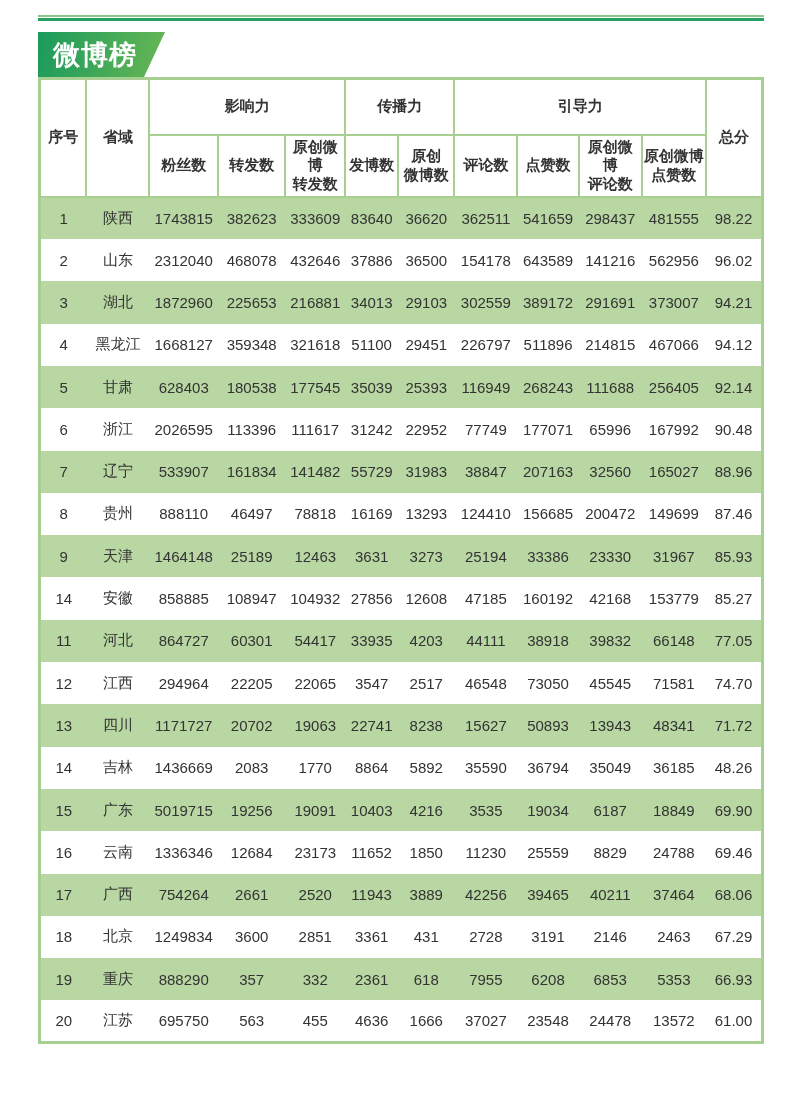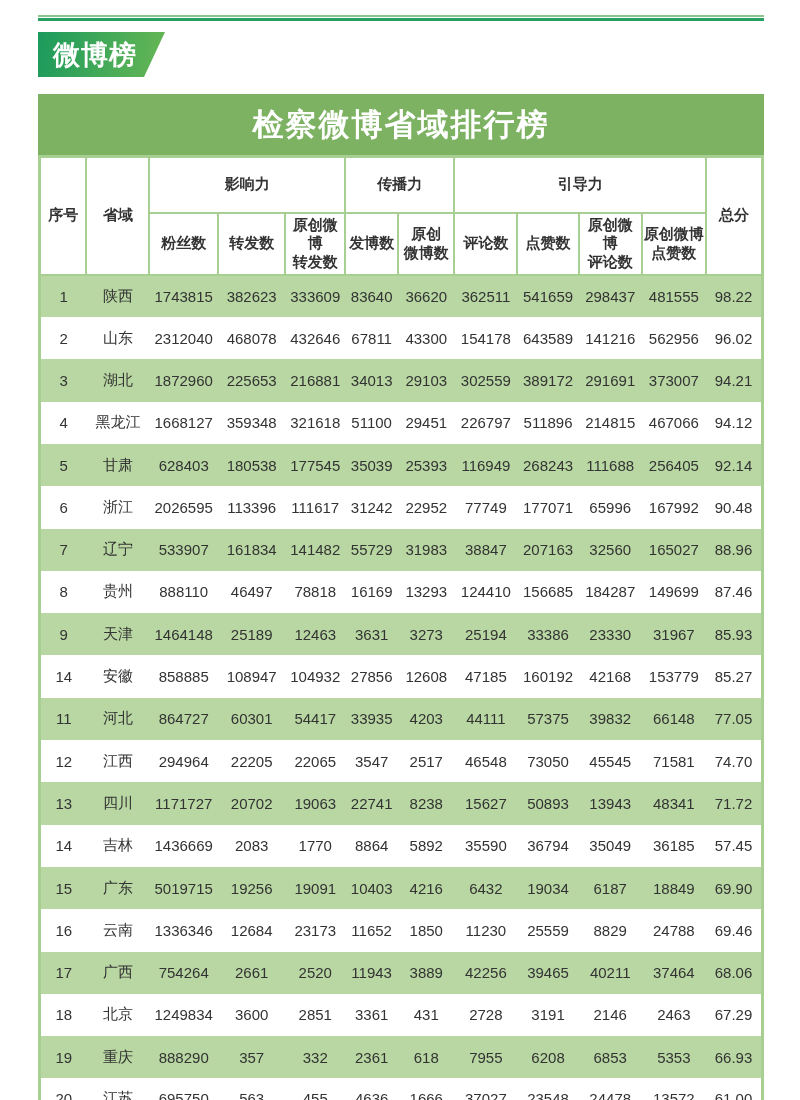--- a/index.html
+++ b/index.html
@@ -47,23 +47,20 @@
   <div class="top-rule">
     <div class="l1"></div>
     <div class="l2"></div>
     <div class="l3"></div>
   </div>
 
   <div class="ribbon">
     <span>微博榜</span>
   </div>
 
-  <div class="title-bar">
-    <span>检察微博省域排行榜</span>
-  </div>
 
   <table>
     <colgroup>
       <col style="width:6.5%">
         <col style="width:8.7%">
         <col style="width:9.5%">
       <col style="width:9.3%">
         <col style="width:8.3%">
         <col style="width:7.3%">
       <col style="width:7.8%">
@@ -112,22 +109,22 @@
           <td>298437</td>
           <td>481555</td>
           <td>98.22</td>
         </tr>
         <tr class="white">
           <td>2</td>
           <td>山东</td>
           <td>2312040</td>
           <td>468078</td>
           <td>432646</td>
-          <td>67811</td>
-          <td>43300</td>
+          <td>37886</td>
+          <td>36500</td>
           <td>154178</td>
           <td>643589</td>
           <td>141216</td>
           <td>562956</td>
           <td>96.02</td>
         </tr>
         <tr class="green">
           <td>3</td>
           <td>湖北</td>
           <td>1872960</td>
@@ -200,21 +197,21 @@
         <tr class="white">
           <td>8</td>
           <td>贵州</td>
           <td>888110</td>
           <td>46497</td>
           <td>78818</td>
           <td>16169</td>
           <td>13293</td>
           <td>124410</td>
           <td>156685</td>
-          <td>184287</td>
+          <td>200472</td>
           <td>149699</td>
           <td>87.46</td>
         </tr>
         <tr class="green">
           <td>9</td>
           <td>天津</td>
           <td>1464148</td>
           <td>25189</td>
           <td>12463</td>
           <td>3631</td>
@@ -241,21 +238,21 @@
         </tr>
         <tr class="green">
           <td>11</td>
           <td>河北</td>
           <td>864727</td>
           <td>60301</td>
           <td>54417</td>
           <td>33935</td>
           <td>4203</td>
           <td>44111</td>
-          <td>57375</td>
+          <td>38918</td>
           <td>39832</td>
           <td>66148</td>
           <td>77.05</td>
         </tr>
         <tr class="white">
           <td>12</td>
           <td>江西</td>
           <td>294964</td>
           <td>22205</td>
           <td>22065</td>
@@ -286,31 +283,31 @@
           <td>吉林</td>
           <td>1436669</td>
           <td>2083</td>
           <td>1770</td>
           <td>8864</td>
           <td>5892</td>
           <td>35590</td>
           <td>36794</td>
           <td>35049</td>
           <td>36185</td>
-          <td>57.45</td>
+          <td>48.26</td>
         </tr>
         <tr class="green">
           <td>15</td>
           <td>广东</td>
           <td>5019715</td>
           <td>19256</td>
           <td>19091</td>
           <td>10403</td>
           <td>4216</td>
-          <td>6432</td>
+          <td>3535</td>
           <td>19034</td>
           <td>6187</td>
           <td>18849</td>
           <td>69.90</td>
         </tr>
         <tr class="white">
           <td>16</td>
           <td>云南</td>
           <td>1336346</td>
           <td>12684</td>

